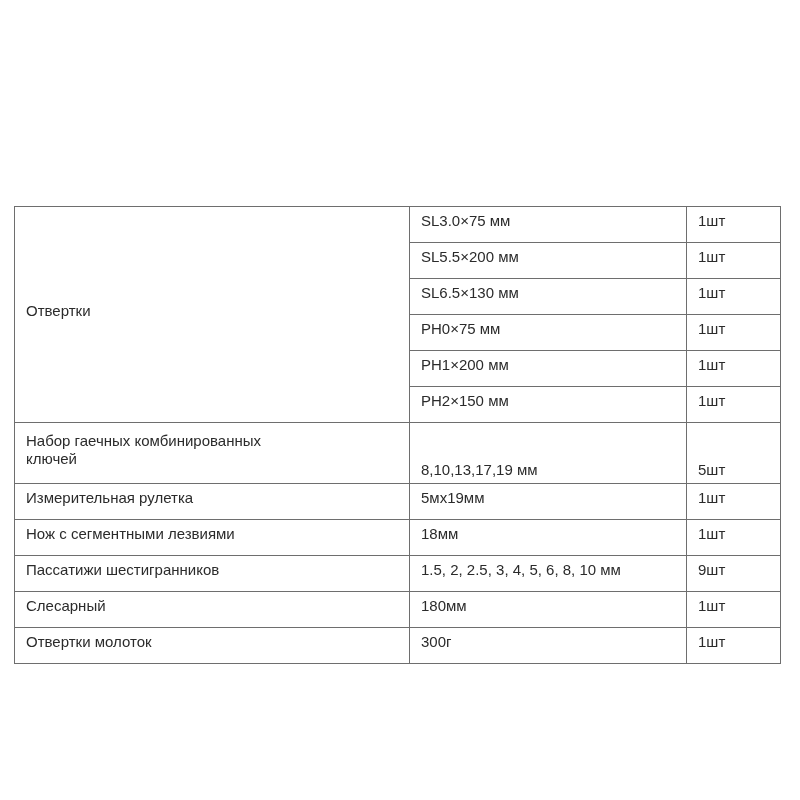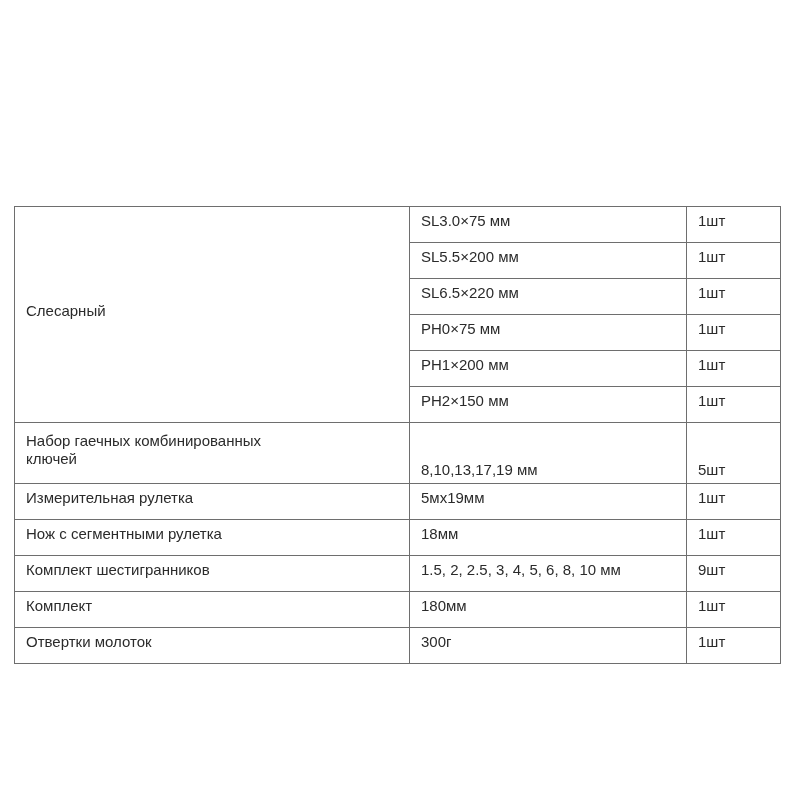--- a/index.html
+++ b/index.html
@@ -43,30 +43,30 @@
 <body>
 
 <table class="spec-table">
   <colgroup>
       <col class="c1">
       <col class="c2">
       <col class="c3">
     </colgroup>
   <tbody>
     <tr>
-      <td rowspan="6">Слесарный</td>
+      <td rowspan="6">Отвертки</td>
       <td>SL3.0×75 мм</td>
       <td>1шт</td>
     </tr>
     <tr>
       <td>SL5.5×200 мм</td>
       <td>1шт</td>
     </tr>
     <tr>
-      <td>SL6.5×220 мм</td>
+      <td>SL6.5×130 мм</td>
       <td>1шт</td>
     </tr>
     <tr>
       <td>PH0×75 мм</td>
       <td>1шт</td>
     </tr>
     <tr>
       <td>PH1×200 мм</td>
       <td>1шт</td>
     </tr>
@@ -82,31 +82,31 @@
       </td>
       <td class="bottom">8,10,13,17,19 мм</td>
       <td class="bottom">5шт</td>
     </tr>
     <tr>
       <td>Измерительная рулетка</td>
       <td>5мх19мм</td>
       <td>1шт</td>
     </tr>
     <tr>
-      <td>Нож с сегментными рулетка</td>
+      <td>Нож с сегментными лезвиями</td>
       <td>18мм</td>
       <td>1шт</td>
     </tr>
     <tr>
-      <td>Комплект шестигранников</td>
+      <td>Пассатижи шестигранников</td>
       <td>1.5, 2, 2.5, 3, 4, 5, 6, 8, 10 мм</td>
       <td>9шт</td>
     </tr>
     <tr>
-      <td>Комплект</td>
+      <td>Слесарный</td>
       <td>180мм</td>
       <td>1шт</td>
     </tr>
     <tr>
       <td>Отвертки молоток</td>
       <td>300г</td>
       <td>1шт</td>
     </tr>
   </tbody>
 </table>

